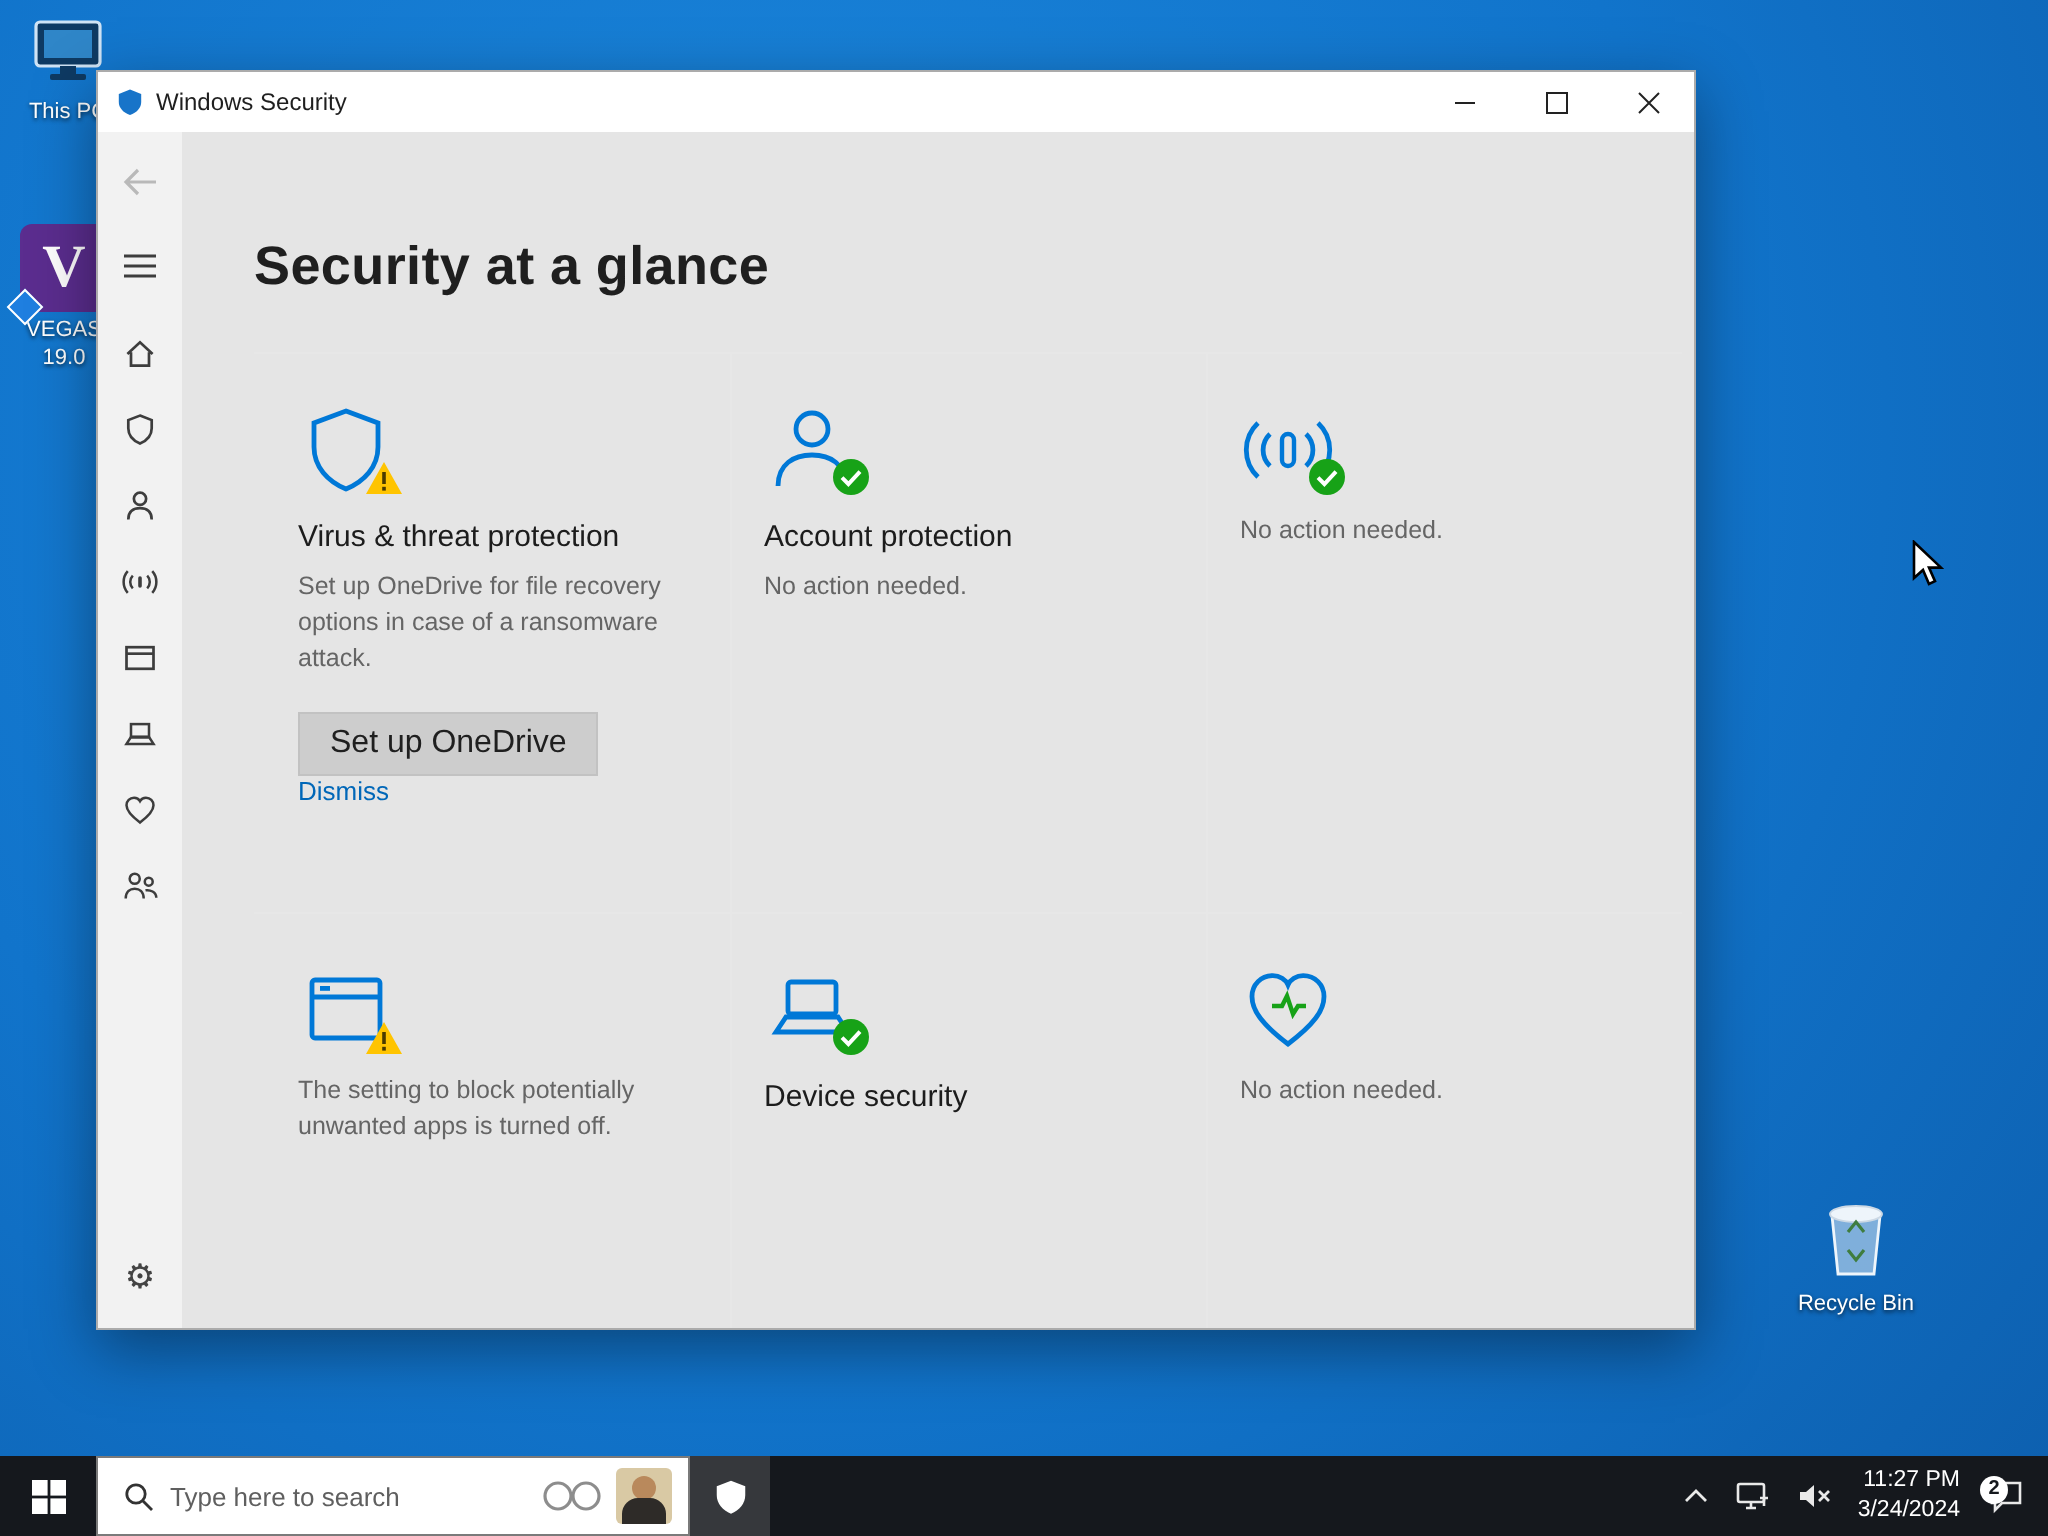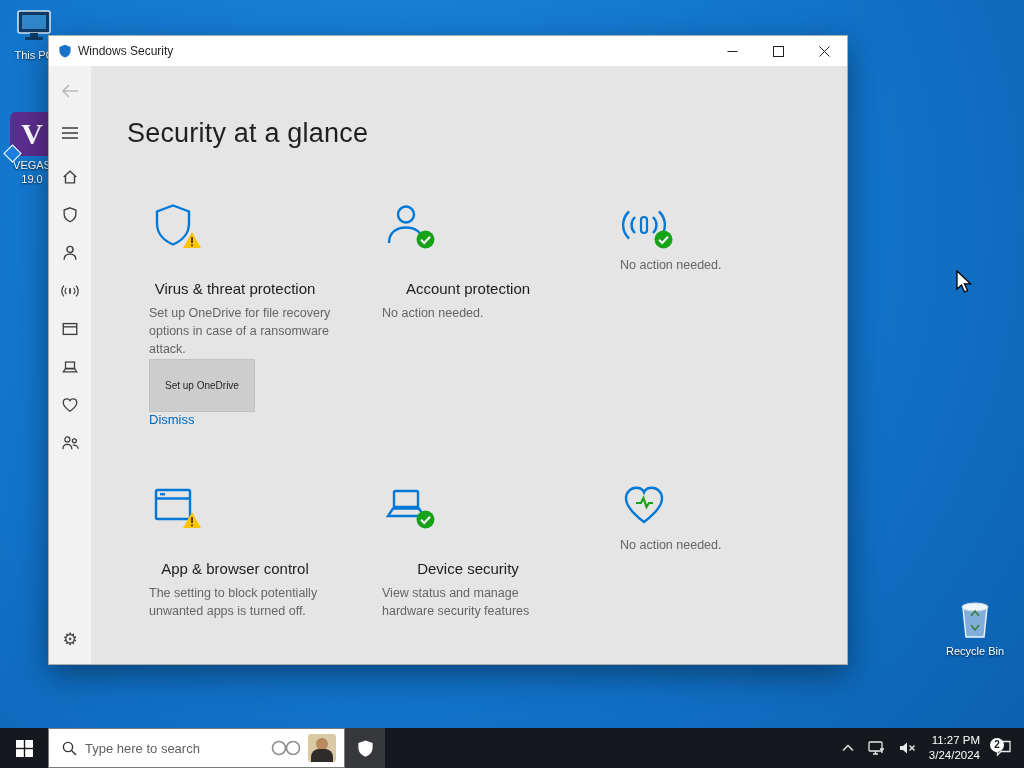--- a/index.html
+++ b/index.html
@@ -8,21 +8,21 @@
     font-family:"Liberation Sans","DejaVu Sans",sans-serif;
     background: radial-gradient(circle at 38% 28%, #1b86dc 0%, #1174cb 55%, #0d5fae 100%);
     position:relative;
   }
 
   
   .desk-icon { position:absolute; width:72px; text-align:center; color:#fff; font-size:11px; }
   .desk-icon .lbl { margin-top:3px; text-shadow:0 1px 2px rgba(0,0,0,.75); line-height:1.25; }
   #icon-thispc { left:-2px; top:8px; z-index:1; }
   #icon-vegas  { left:-4px; top:112px; z-index:1; }
-  #icon-recycle{ left:939px; top:596px; z-index:1; }
+  #icon-recycle{ left:892px; top:596px; z-index:1; }
   .vegas-tile { width:44px; height:44px; margin:0 auto; background:#5b2d8f; border-radius:6px;
                 position:relative; display:flex; align-items:center; justify-content:center; }
   .vegas-tile .v { color:#fff; font-size:30px; font-weight:bold; font-family:"Liberation Serif",serif; }
   .vegas-badge { position:absolute; left:-4px; bottom:-4px; width:13px; height:13px;
                  background:#1f7fe0; transform:rotate(45deg); border:1px solid #fff; }
 
   
   .window { position:absolute; left:48px; top:35px; width:800px; height:630px; background:#e5e5e5;
             z-index:5; box-shadow:0 10px 30px rgba(0,0,0,.4); border:1px solid rgba(0,0,0,.25);
             display:flex; flex-direction:column; }
@@ -37,32 +37,32 @@
   
   .sidebar { width:42px; background:#f2f2f2; display:flex; flex-direction:column; align-items:center; padding-top:8px; }
   .side-btn { width:42px; height:38px; display:flex; align-items:center; justify-content:center; color:#3d3d3d; }
   .side-btn.back { height:34px; color:#b9b9b9; margin-bottom:6px; }
   .side-btn.burger { margin-bottom:6px; }
   .side-spacer { flex:1; }
   .side-btn.gear { font-size:17px; color:#444; margin-bottom:6px; }
 
   
   .content { flex:1; padding:0 0 0 36px; overflow:hidden; }
-  .page-title { margin-top:52px; font-size:27px; font-weight:400; color:#1f1f1f; letter-spacing:.2px; }
+  .page-title { margin-top:52px; font-size:27px; font-weight:700; color:#1f1f1f; letter-spacing:.2px; }
   .page-sub { margin-top:15px; font-size:12.5px; color:#5f5f5f; line-height:1.45; max-width:380px; }
 
   .grid { margin-top:27px; width:714px; display:grid; grid-template-columns:repeat(3,1fr); }
   .tile { border-top:1px solid #e7e7e7; padding:24px 18px 0 22px; min-height:280px; }
   .tile.col2, .tile.col3 { border-left:1px solid #e7e7e7;padding-left:16px; }
   .tile-icon { position:relative; width:52px; height:50px; }
   .badge { position:absolute; right:-1px; bottom:-2px; }
-  .tile-title { margin-top:28px; font-size:15px; color:#1c1c1c; max-width:172px; line-height:1.35;text-align:center; }
+  .tile-title { margin-top:8px; font-size:15px; color:#1c1c1c; max-width:172px; line-height:1.35; }
   .tile-body { margin-top:6px; font-size:12.5px; color:#656565; line-height:1.42; max-width:188px; }
-  .tile-btn { display:inline-block; background:#cdcdcd; border:1px solid #c2c2c2;
-              font-size:10px; color:#1f1f1f; padding:20px 15px; font-family:inherit; }
+  .tile-btn { margin-top:17px; display:inline-block; background:#cdcdcd; border:1px solid #c2c2c2;
+              font-size:16px; color:#1f1f1f; padding:6px 15px; font-family:inherit; }
   .tile-link { display:block; font-size:13px; color:#0067b8; text-decoration:none; width:max-content; }
 
   
   .taskbar { position:absolute; left:0; bottom:0; width:1024px; height:40px; background:#15181d;
              z-index:20; display:flex; align-items:stretch; }
   .tb-start { width:48px; display:flex; align-items:center; justify-content:center; }
   .tb-search { width:297px; background:#fff; border:1px solid #7a7a7a; display:flex; align-items:center; position:relative; }
   .tb-search .mag { margin:0 8px 0 13px; display:flex; }
   .tb-search input { border:none; outline:none; flex:1; font-size:13px; color:#333; font-family:inherit; background:transparent; min-width:0; }
   .tb-search input::placeholder { color:#5f5f5f; opacity:1; }
@@ -271,39 +271,37 @@
               <rect x="11" y="12" width="5" height="2.4" fill="#0078d7"></rect>
             </svg>
             <span class="badge">
               <svg width="20" height="18" viewBox="0 0 20 18">
                 <path d="M10 1 L19 17 H1 Z" fill="#ffc400"></path>
                 <rect x="9.1" y="6" width="1.8" height="6" fill="#4a3b00"></rect>
                 <rect x="9.1" y="13.4" width="1.8" height="1.9" fill="#4a3b00"></rect>
               </svg>
             </span>
           </div>
-          <div class="tile-title">App &amp; browser control</div>
           <div class="tile-body">The setting to block potentially unwanted apps is turned off.</div>
         </div>
 
         <div class="tile col2">
           <div class="tile-icon">
             <svg width="48" height="48" viewBox="0 0 48 48">
               <rect x="12" y="10" width="24" height="16" rx="1.5" stroke="#0078d7" stroke-width="2.4" fill="none"></rect>
               <path d="M6 35 H42 L37 27.5 H11 Z" stroke="#0078d7" stroke-width="2.4" fill="none"></path>
             </svg>
             <span class="badge">
               <svg width="19" height="19" viewBox="0 0 19 19">
                 <circle cx="9.5" cy="9.5" r="9" fill="#17a217"></circle>
                 <path d="M5 9.8 L8.2 13 L14 6.8" stroke="#fff" stroke-width="2" fill="none"></path>
               </svg>
             </span>
           </div>
           <div class="tile-title">Device security</div>
-          <div class="tile-body">View status and manage hardware security features</div>
         </div>
 
         <div class="tile col3">
           <div class="tile-icon">
             <svg width="48" height="48" viewBox="0 0 48 48">
               <path d="M24 41 C11.5 31.5 6 24.5 6 17.2 C6 11.3 10.5 6.8 16.4 6.8 C19.8 6.8 22.9 8.8 24 11.4 C25.1 8.8 28.2 6.8 31.6 6.8 C37.5 6.8 42 11.3 42 17.2 C42 24.5 36.5 31.5 24 41 Z" stroke="#0078d7" stroke-width="2.4" fill="none"></path>
               <path d="M16 22 L21 22 L23.5 17 L26.5 26 L29 22 L33 22" stroke="#17a217" stroke-width="2.2" fill="none"></path>
             </svg>
           </div>
           <div class="tile-body">No action needed.</div>

